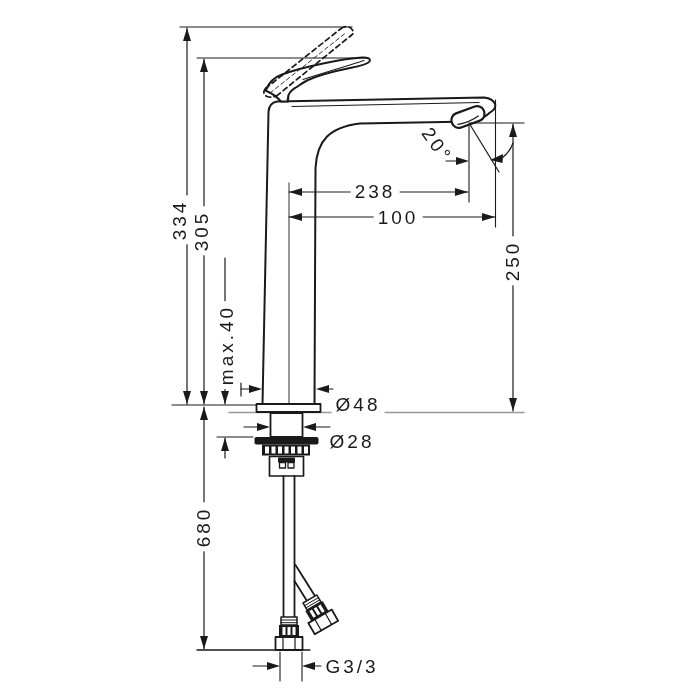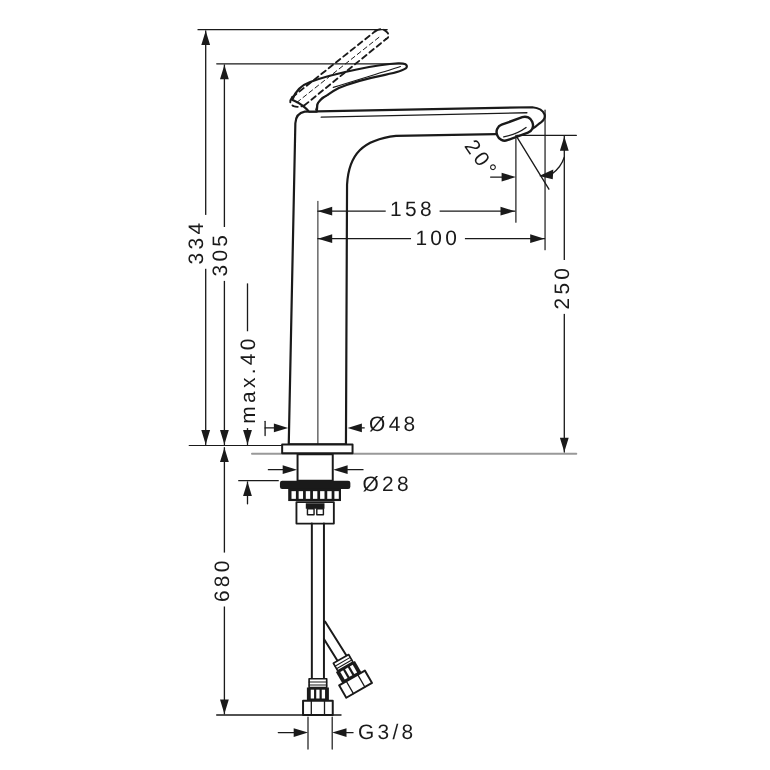--- a/index.html
+++ b/index.html
@@ -197,20 +197,20 @@
       <path d="M315,666 L325,666"></path>
     </g>
   </g>
 </svg>
 
 <div class="dim v" style="left:179px;top:220px">334</div>
 <div class="dim v" style="left:201px;top:231px">305</div>
 <div class="dim v" style="left:226px;top:345px">max.40</div>
 <div class="dim v" style="left:203px;top:527px">680</div>
 <div class="dim v" style="left:512px;top:261px">250</div>
-<div class="dim" style="left:375px;top:191px">158</div>
+<div class="dim" style="left:375px;top:191px">238</div>
 <div class="dim" style="left:398px;top:217px">100</div>
 <div class="dim a" style="left:437px;top:145px">20°</div>
-<div class="dim" style="left:358px;top:386px">Ø48</div>
+<div class="dim" style="left:358px;top:404px">Ø48</div>
 <div class="dim" style="left:352px;top:441px">Ø28</div>
-<div class="dim" style="left:352px;top:666px">G3/8</div>
+<div class="dim" style="left:352px;top:666px">G3/3</div>
 
 </div>
 
 </body></html>

